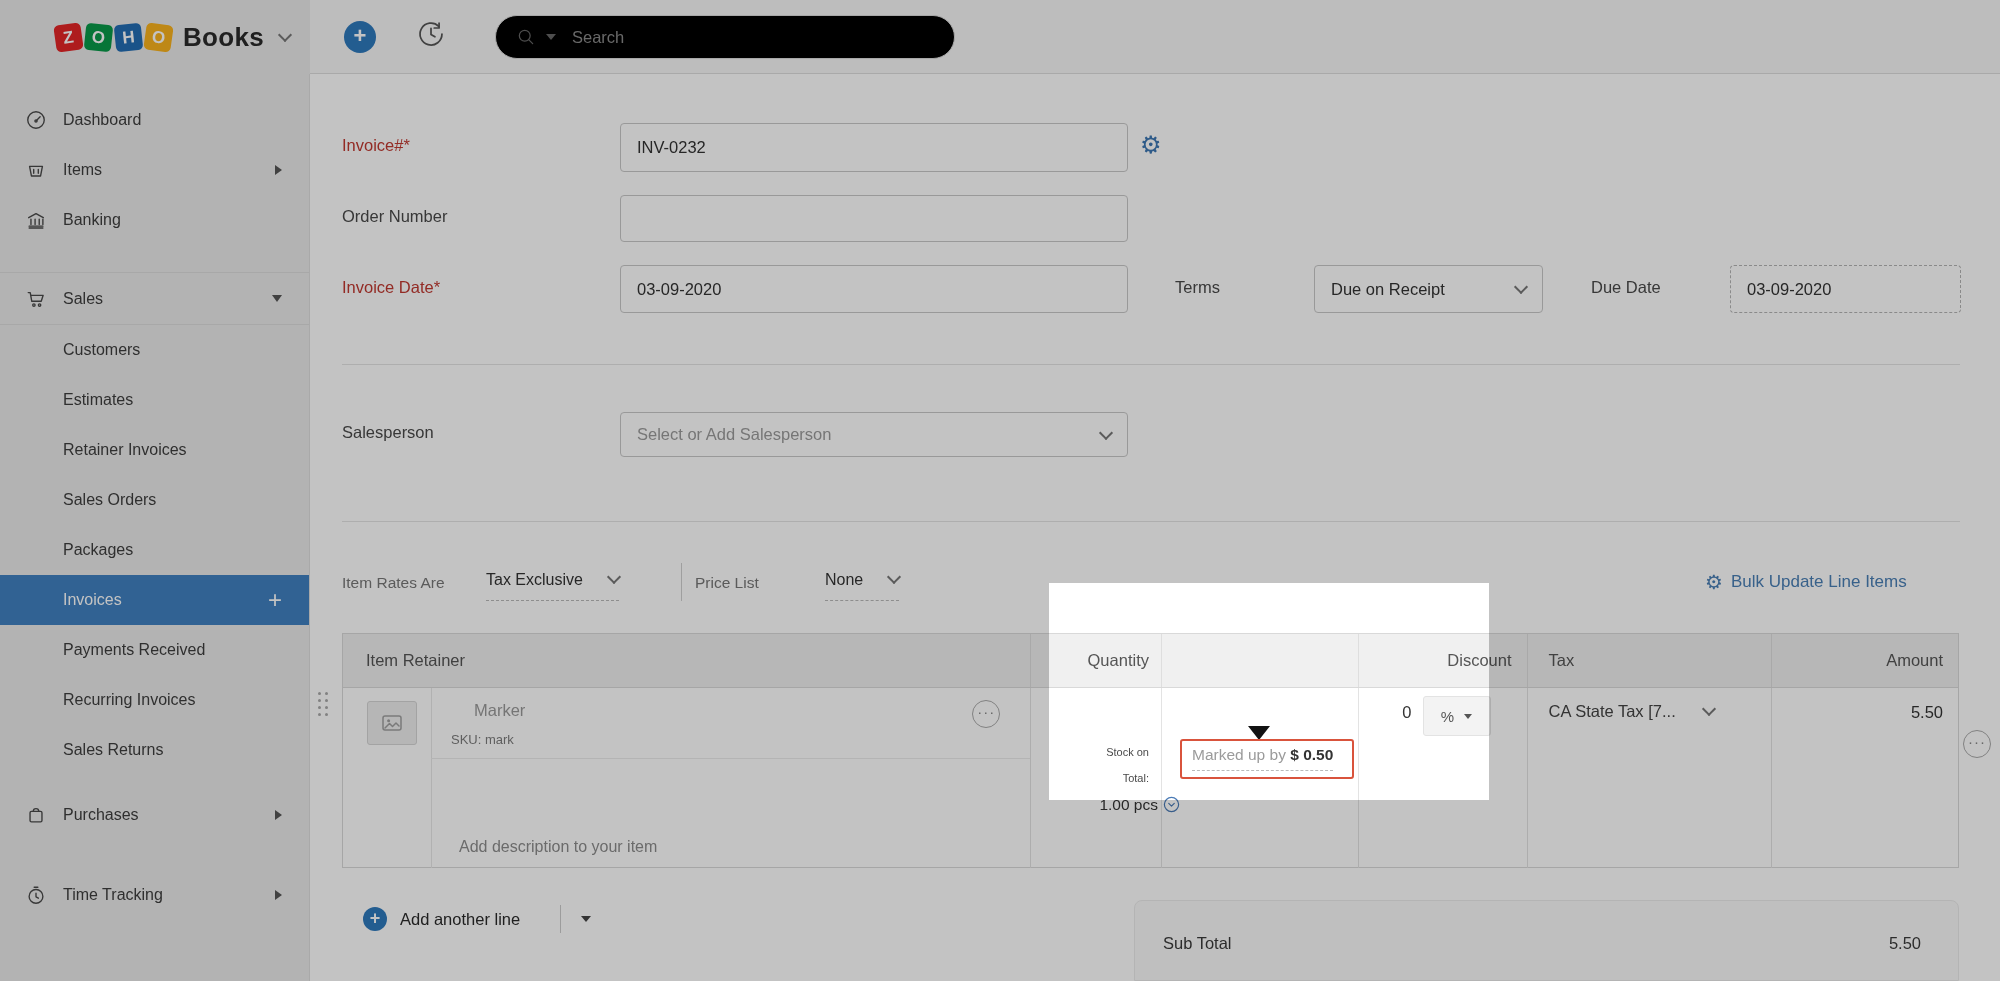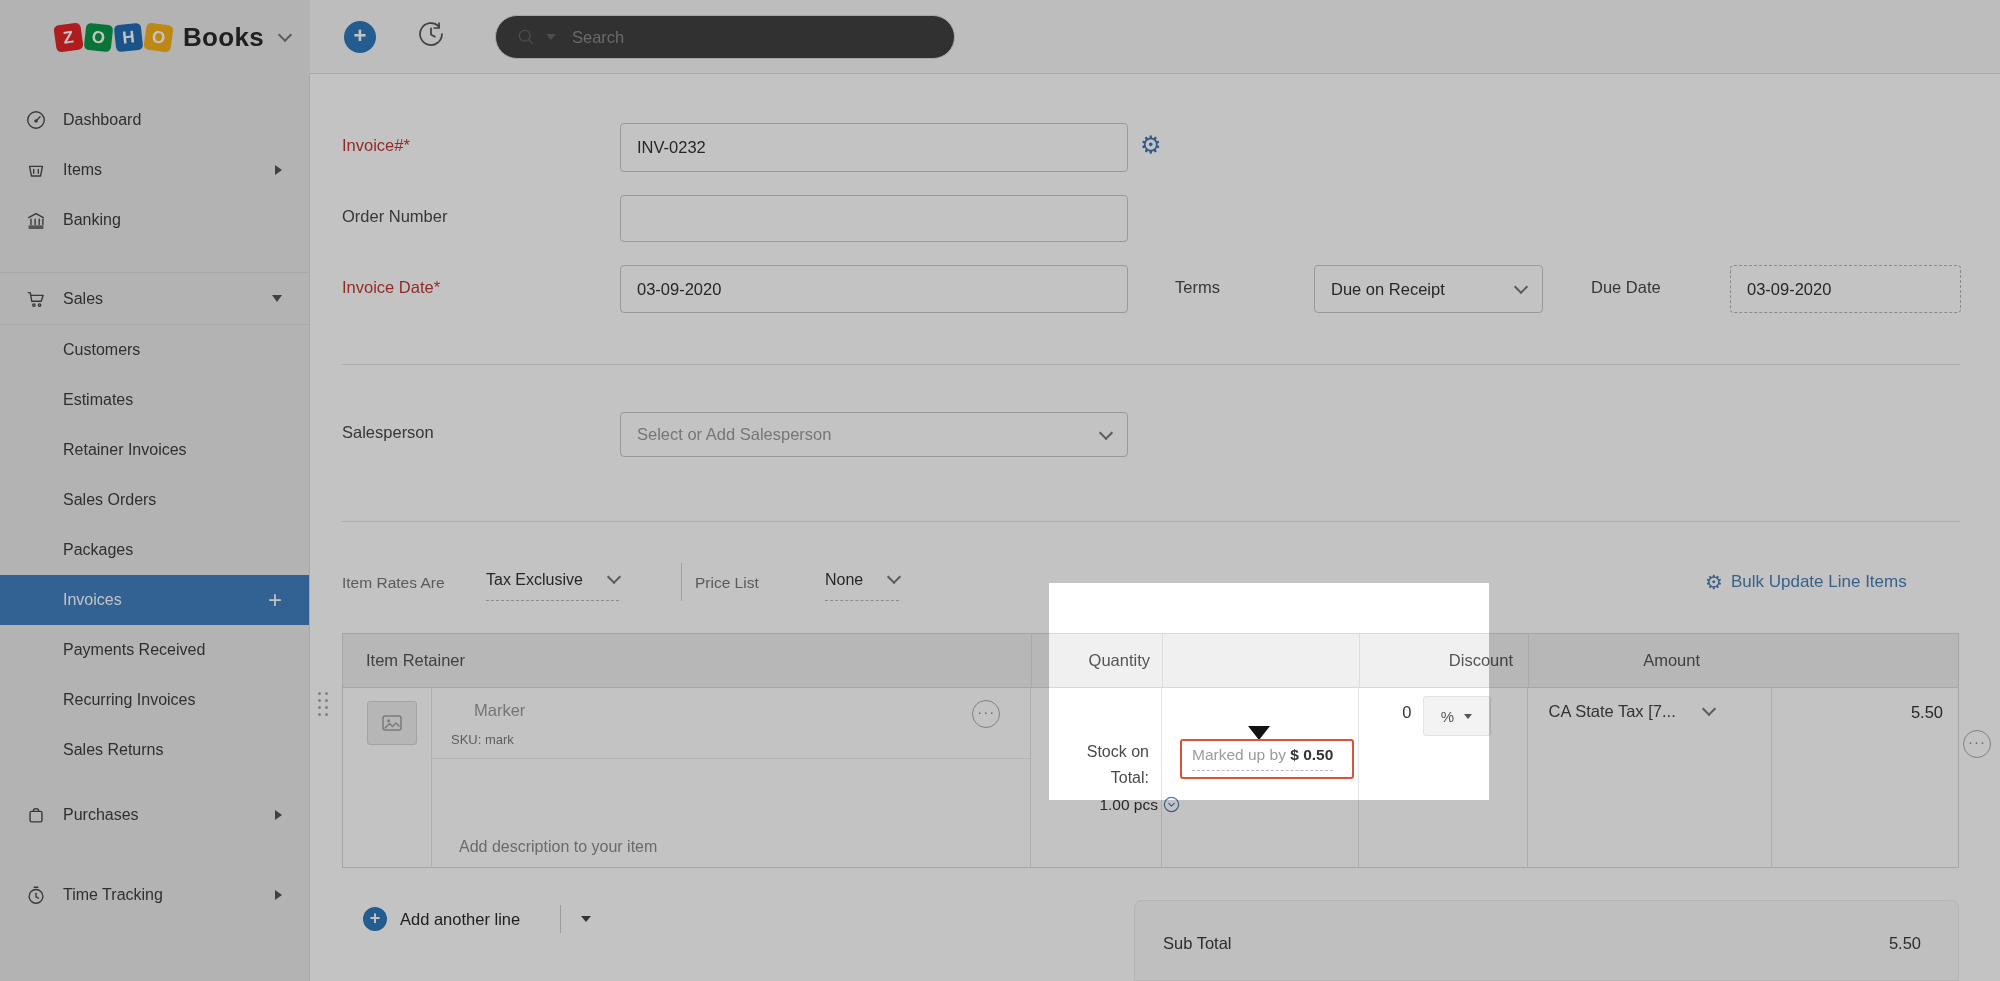--- a/index.html
+++ b/index.html
@@ -13,21 +13,21 @@
   .tile{display:inline-block;width:27px;height:27px;border-radius:5px;color:#fff;font-weight:bold;font-size:17px;line-height:27px;text-align:center;margin-right:3px;}
   .t0{background:#e42527;transform:rotate(-8deg);}
   .t1{background:#089949;transform:rotate(6deg);}
   .t2{background:#226db4;transform:rotate(-6deg);}
   .t3{background:#f9b21d;transform:rotate(8deg);}
   .logo-books{font-size:26px;font-weight:bold;color:#2b2b2b;margin-left:8px;letter-spacing:.3px;}
   .chv{display:inline-block;width:8px;height:8px;border-right:2px solid #777;border-bottom:2px solid #777;transform:rotate(45deg);}
   .logo-chev{margin-left:16px;margin-top:-4px;}
   .plus-btn{position:absolute;left:344px;top:21px;width:32px;height:32px;border-radius:50%;background:#2f7abd;color:#fff;font-size:22px;line-height:30px;text-align:center;font-weight:bold;}
   .hist{position:absolute;left:416px;top:19px;}
-  .search-pill{position:absolute;left:495px;top:15px;width:460px;height:44px;background:#404040;border:1px solid #dcdcdc;border-radius:22px;display:flex;align-items:center;padding:0 20px;box-sizing:border-box;}
+  .search-pill{position:absolute;left:495px;top:15px;width:460px;height:44px;background:#000000;border:1px solid #dcdcdc;border-radius:22px;display:flex;align-items:center;padding:0 20px;box-sizing:border-box;}
   .caret{width:0;height:0;border-left:5px solid transparent;border-right:5px solid transparent;border-top:6px solid #666;display:inline-block;}
   .search-ph{color:#8a8a8a;font-size:16.5px;margin-left:16px;}
 
   
   .sidebar{position:absolute;left:0;top:74px;width:310px;bottom:0;background:#ebebeb;border-right:1px solid #ddd;box-sizing:border-box;}
   .s-item{height:50px;display:flex;align-items:center;padding:0 27px 0 25px;font-size:16px;color:#3e3e3e;cursor:pointer;}
   .s-item .sicon{width:22px;height:22px;margin-right:16px;display:flex;align-items:center;color:#4a4a4a;}
   .s-item.sub{padding-left:63px;}
   .s-group{border-top:1px solid #dcdcdc;border-bottom:1px solid #dcdcdc;height:51px;}
   .s-sel{background:#4080c0;color:#fff;}
@@ -64,21 +64,21 @@
   .right{justify-content:flex-end;}
   .dots{position:absolute;left:318px;top:692px;width:12px;display:grid;grid-template-columns:3px 3px;gap:4px;}
   .dots i{width:3px;height:3px;border-radius:50%;background:#a9a9a9;}
   .imgbox{position:absolute;left:24px;top:13px;width:48px;height:42px;background:#efefef;border:1px solid #d5d5d5;border-radius:3px;display:flex;align-items:center;justify-content:center;color:#a0a0a0;}
   .gutline{position:absolute;left:88px;top:0;bottom:0;width:1px;background:#e8e8e8;}
   .iname{position:absolute;left:108px;top:13px;font-size:16.5px;color:#9a9a9a;margin-left:23px;}
   .isku{position:absolute;left:108px;top:44px;font-size:13px;color:#7d7d7d;}
   .rowdots-btn{position:absolute;right:30px;top:12px;width:26px;height:26px;border:1px solid #aaa;border-radius:50%;color:#888;text-align:center;line-height:22px;font-size:15px;letter-spacing:1px;}
   .innerhr{position:absolute;left:88px;right:0;top:70px;height:1px;background:#ececec;}
   .descph{position:absolute;left:116px;top:150px;font-size:16px;color:#8c8c8c;}
-  .stock{position:absolute;right:12px;top:51px;text-align:right;font-size:16px;color:#4a4a4a;line-height:26px;}
+  .stock{position:absolute;right:12px;top:51px;text-align:right;font-size:11px;color:#4a4a4a;line-height:26px;}
   .stockval{position:absolute;right:-20px;top:107px;display:flex;align-items:center;gap:4px;font-size:15.5px;color:#333;}
   .markup{position:absolute;left:30px;top:58px;font-size:15.5px;white-space:nowrap;border-bottom:1px dashed #b9b9b9;padding-bottom:6px;}
   .mk-grey{color:#9b9b9b;} .mk-val{color:#333;font-weight:bold;}
   .disc0{position:absolute;right:115px;top:15px;font-size:16.5px;color:#333;}
   .pctbox{position:absolute;right:36px;top:8px;width:66px;height:38px;background:#f3f3f3;border:1px solid #e3e3e3;border-radius:3px;display:flex;align-items:center;justify-content:center;gap:10px;font-size:15px;color:#555;}
   .pctbox .caret{border-top-color:#555;border-left-width:4px;border-right-width:4px;border-top-width:5px;}
   .taxval{position:absolute;left:21px;top:14px;font-size:16.5px;color:#444;display:flex;align-items:center;gap:28px;}
   .amtval{position:absolute;right:15px;top:15px;font-size:16.5px;color:#333;}
   .circ2{position:absolute;left:1963px;top:730px;width:26px;height:26px;border:1px solid #aaa;border-radius:50%;color:#888;text-align:center;line-height:22px;font-size:15px;letter-spacing:1px;}
 
@@ -284,20 +284,21 @@
       <i></i>
       <i></i>
     </div>
 
   <div class="tbl">
     <div class="thead">
       <div class="th c0" style="padding-left:23px;">Item Retainer</div>
       <div class="th c1 right" style="padding-right:12px;">Quantity</div>
       <div class="th c2 right" style="padding-right:15px;"></div>
       <div class="th c3 right" style="padding-right:15px;">Discount</div>
+      <div class="th c4" style="padding-left:21px;">Tax</div>
       <div class="th c5 right" style="padding-right:15px;">Amount</div>
     </div>
     <div class="trow">
       <div class="td c0">
         <div class="imgbox">
           <svg class="ic" width="26" height="24" viewBox="0 0 24 24">
             <rect x="3" y="5" width="18" height="14" rx="2"></rect>
             <circle cx="8.6" cy="9.8" r="1.5" fill="currentColor" stroke="none"></circle>
             <path d="M5 17l4.5-4.5 3 3 3.5-3.5 3 3"></path>
           </svg>

